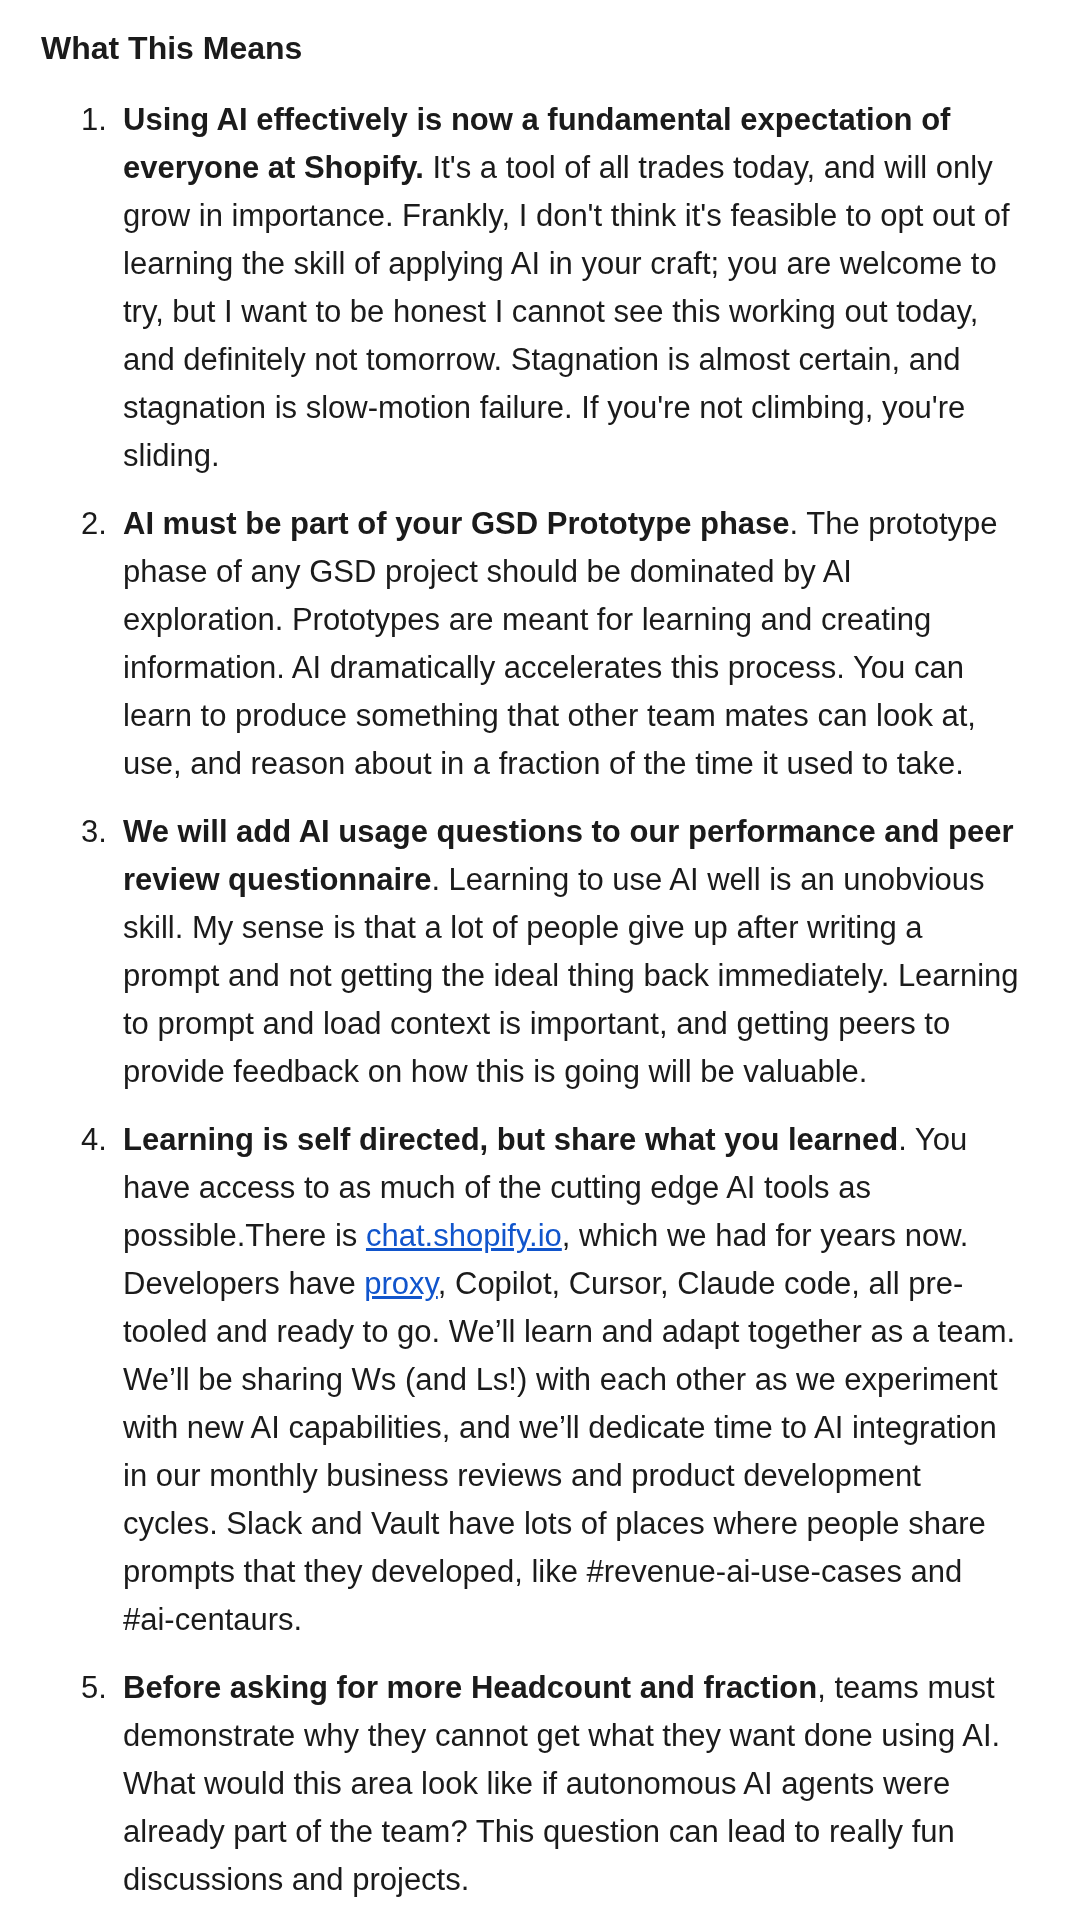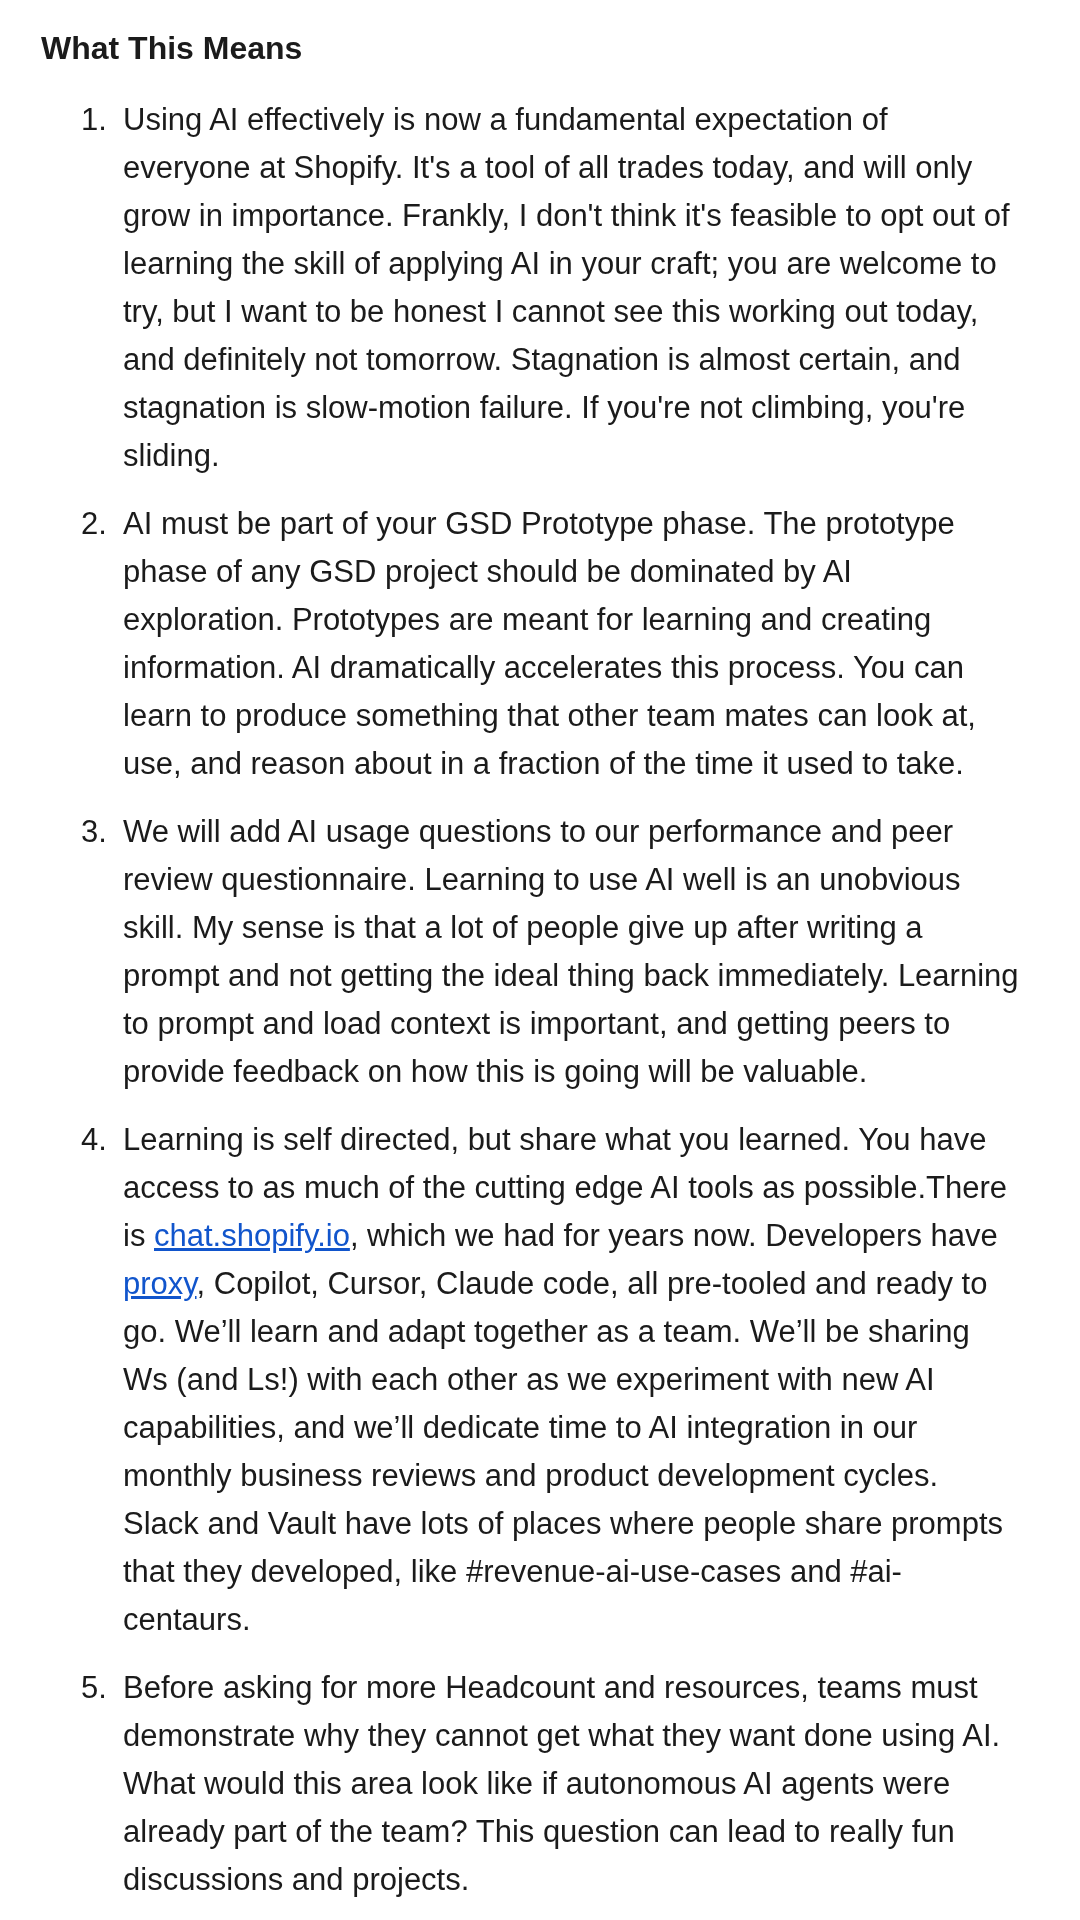--- a/index.html
+++ b/index.html
@@ -32,31 +32,31 @@
     margin-bottom: 20px;
     color: #1b1b1b;
   }
   ol.doc-list li:last-child { margin-bottom: 0; }
   .num {
     position: absolute;
     left: 40px;
     top: 0;
     font-weight: normal;
   }
-  .seg-bold { font-weight: normal; }
+  .seg-bold { font-weight: bold; }
   a.doc-link {
     color: #1155cc;
     cursor: pointer;
   }
 </style>
 </head>
 <body>
 
 <div class="page">
   <h1 class="doc-heading">What This Means</h1>
   <ol class="doc-list" id="doc-list">
       <li><span class="num">1.</span><span class="body"><span class="seg-bold">Using AI effectively is now a fundamental expectation of everyone at Shopify.</span><span class="seg-text"> It's a tool of all trades today, and will only grow in importance. Frankly, I don't think it's feasible to opt out of learning the skill of applying AI in your craft; you are welcome to try, but I want to be honest I cannot see this working out today, and definitely not tomorrow. Stagnation is almost certain, and stagnation is slow-motion failure. If you're not climbing, you're sliding.</span></span></li>
       <li><span class="num">2.</span><span class="body"><span class="seg-bold">AI must be part of your GSD Prototype phase</span><span class="seg-text">. The prototype phase of any GSD project should be dominated by AI exploration. Prototypes are meant for learning and creating information. AI dramatically accelerates this process. You can learn to produce something that other team mates can look at, use, and reason about in a fraction of the time it used to take.</span></span></li>
       <li><span class="num">3.</span><span class="body"><span class="seg-bold">We will add AI usage questions to our performance and peer review questionnaire</span><span class="seg-text">. Learning to use AI well is an unobvious skill. My sense is that a lot of people give up after writing a prompt and not getting the ideal thing back immediately. Learning to prompt and load context is important, and getting peers to provide feedback on how this is going will be valuable.</span></span></li>
       <li><span class="num">4.</span><span class="body"><span class="seg-bold">Learning is self directed, but share what you learned</span><span class="seg-text">. You have access to as much of the cutting edge AI tools as possible.There is </span><a class="doc-link" href="#" style="color: rgb(17, 85, 204);">chat.shopify.io</a><span class="seg-text">, which we had for years now. Developers have </span><a class="doc-link" href="#" style="color: rgb(17, 85, 204);">proxy</a><span class="seg-text">, Copilot, Cursor, Claude code, all pre-tooled and ready to go. We’ll learn and adapt together as a team. We’ll be sharing Ws (and Ls!) with each other as we experiment with new AI capabilities, and we’ll dedicate time to AI integration in our monthly business reviews and product development cycles. Slack and Vault have lots of places where people share prompts that they developed, like #revenue-ai-use-cases and #ai-centaurs.</span></span></li>
-      <li><span class="num">5.</span><span class="body"><span class="seg-bold">Before asking for more Headcount and resources</span><span class="seg-text">, teams must demonstrate why they cannot get what they want done using AI. What would this area look like if autonomous AI agents were already part of the team? This question can lead to really fun discussions and projects.</span></span></li>
+      <li><span class="num">5.</span><span class="body"><span class="seg-bold">Before asking for more Headcount and fraction</span><span class="seg-text">, teams must demonstrate why they cannot get what they want done using AI. What would this area look like if autonomous AI agents were already part of the team? This question can lead to really fun discussions and projects.</span></span></li>
     </ol>
 </div>
 
 </body></html>

